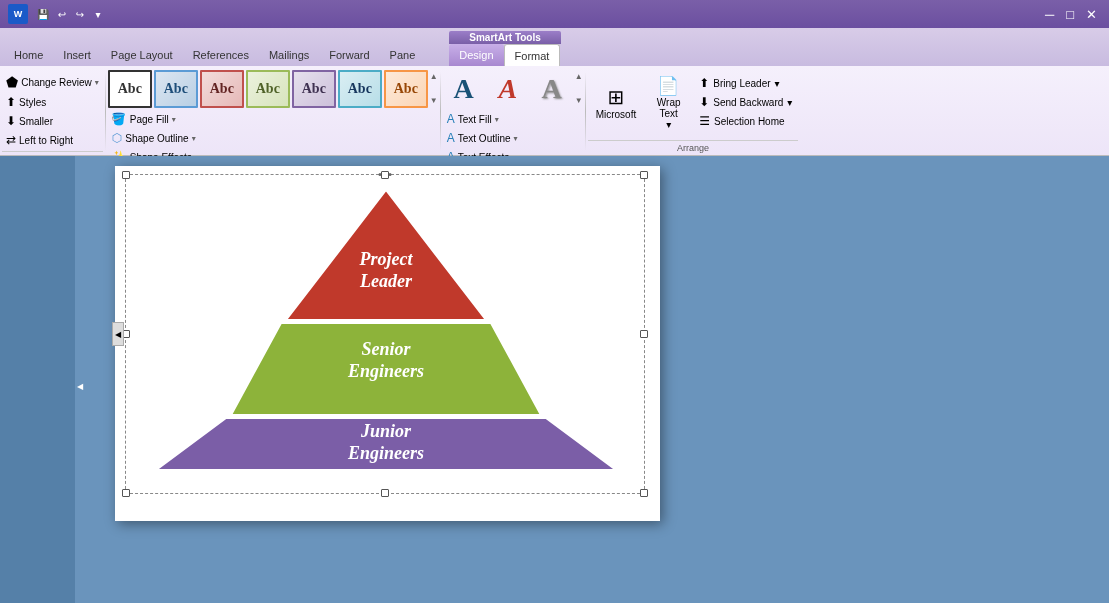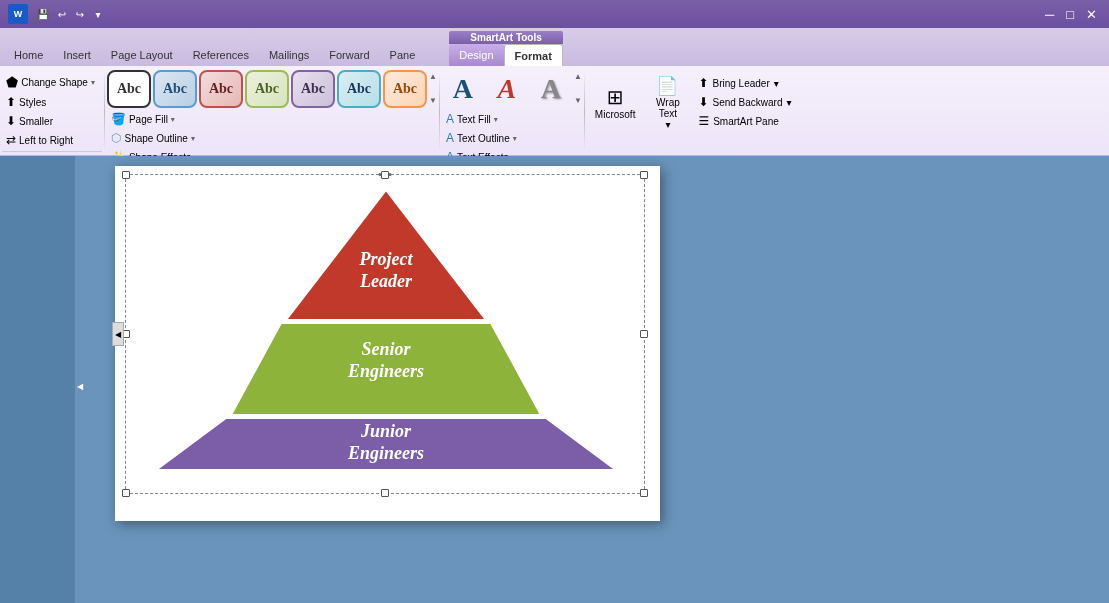--- a/index.html
+++ b/index.html
@@ -54,21 +54,21 @@
       padding: 2px 0;
       border-top: 1px solid #ccc;
       margin-top: 2px;
     }
 
     
     .shape-style-btn {
       width: 44px;
       height: 38px;
       border: 2px solid transparent;
-      border-radius: 8px;
+      border-radius: 1px;
       display: flex;
       align-items: center;
       justify-content: center;
       font-size: 14px;
       font-family: Georgia, serif;
       font-weight: bold;
       cursor: pointer;
       background: white;
     }
     .shape-style-btn.selected { border: 2px solid #333; background: white; color: #333; }
@@ -212,33 +212,33 @@
   <div class="tab">Page Layout</div>
   <div class="tab">References</div>
   <div class="tab">Mailings</div>
   <div class="tab">Forward</div>
   <div class="tab">Pane</div>
 
   <div style="display:flex;flex-direction:column;margin-left:24px;">
     <div style="background: linear-gradient(to bottom, #9b7ec8, #7a5fa8); color:white; font-size:10px; font-weight:bold; text-align:center; padding: 1px 20px; border-radius:2px 2px 0 0;">SmartArt Tools</div>
     <div style="display:flex;">
       <div class="tab" style="background: linear-gradient(to bottom, #c8afe8, #a888d0); color:white;">Design</div>
-      <div class="tab active" style="background: white; border:1px solid #bbb; border-bottom:none; font-weight:bold;">Format</div>
+      <div class="tab active" style="background: white; border:1px solid #bbb; border-bottom:none; font-weight:normal;">Format</div>
     </div>
   </div>
 </div>
 
 <div class="ribbon">
 
   <div class="ribbon-group-wrapper">
     <div class="ribbon-group-content" style="padding-top:4px;">
       <div class="ribbon-btn-group">
         <div class="ribbon-btn">
           <span style="font-size:14px;">⬟</span>
-          <span>Change Shape</span>
+          <span>Change Review</span>
           <span class="dropdown-arrow">▾</span>
         </div>
         <div class="ribbon-btn">
           <span style="font-size:12px;">⬆</span>
           <span>Styles</span>
         </div>
         <div class="ribbon-btn">
           <span style="font-size:12px;">⬇</span>
           <span>Smaller</span>
         </div>
@@ -357,24 +357,25 @@
           <span>Bring Leader</span>
           <span class="dropdown-arrow">▾</span>
         </div>
         <div class="arrange-btn">
           <span style="font-size:12px;">⬇</span>
           <span>Send Backward</span>
           <span class="dropdown-arrow">▾</span>
         </div>
         <div class="arrange-btn">
           <span style="font-size:12px;">☰</span>
-          <span>SmartArt Pane</span>
-        </div>
-      </div>
-    </div>
+          <span>Selection Home</span>
+        </div>
+      </div>
+    </div>
+    <div class="ribbon-group-label">Arrange</div>
   </div>
 
 </div>
 
 <div class="doc-content-area">
 
   <div style="position:absolute; left:0; top:0; width:75px; height:100%; background: #5580a8;">
     <div style="position:absolute; right:-10px; top:50%; transform:translateY(-50%); background:#6a94bc; color:white; width:10px; height:24px; display:flex; align-items:center; justify-content:center; font-size:8px; cursor:pointer;">◀</div>
   </div>
 

